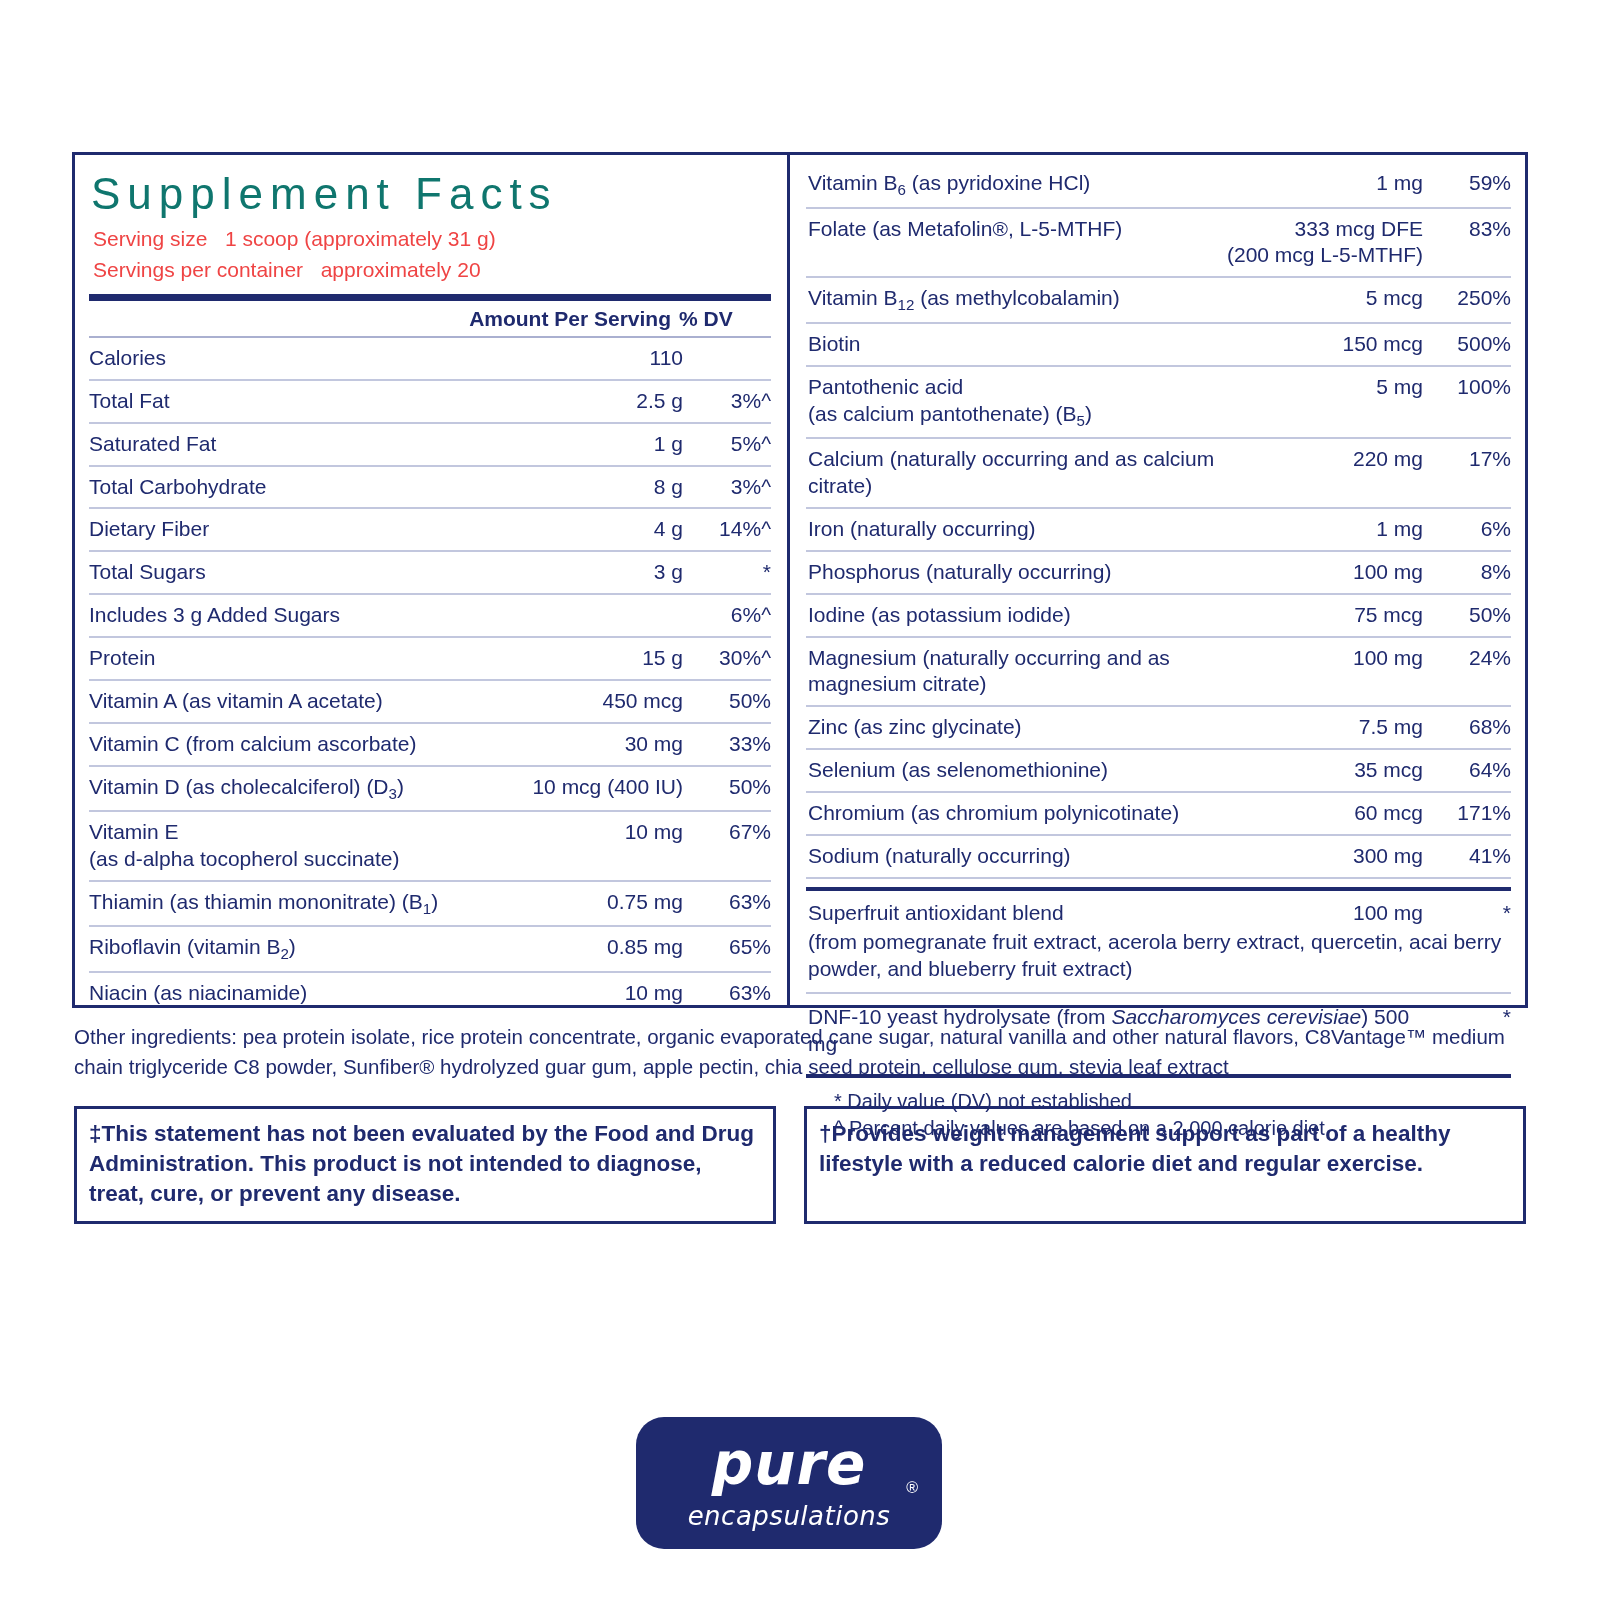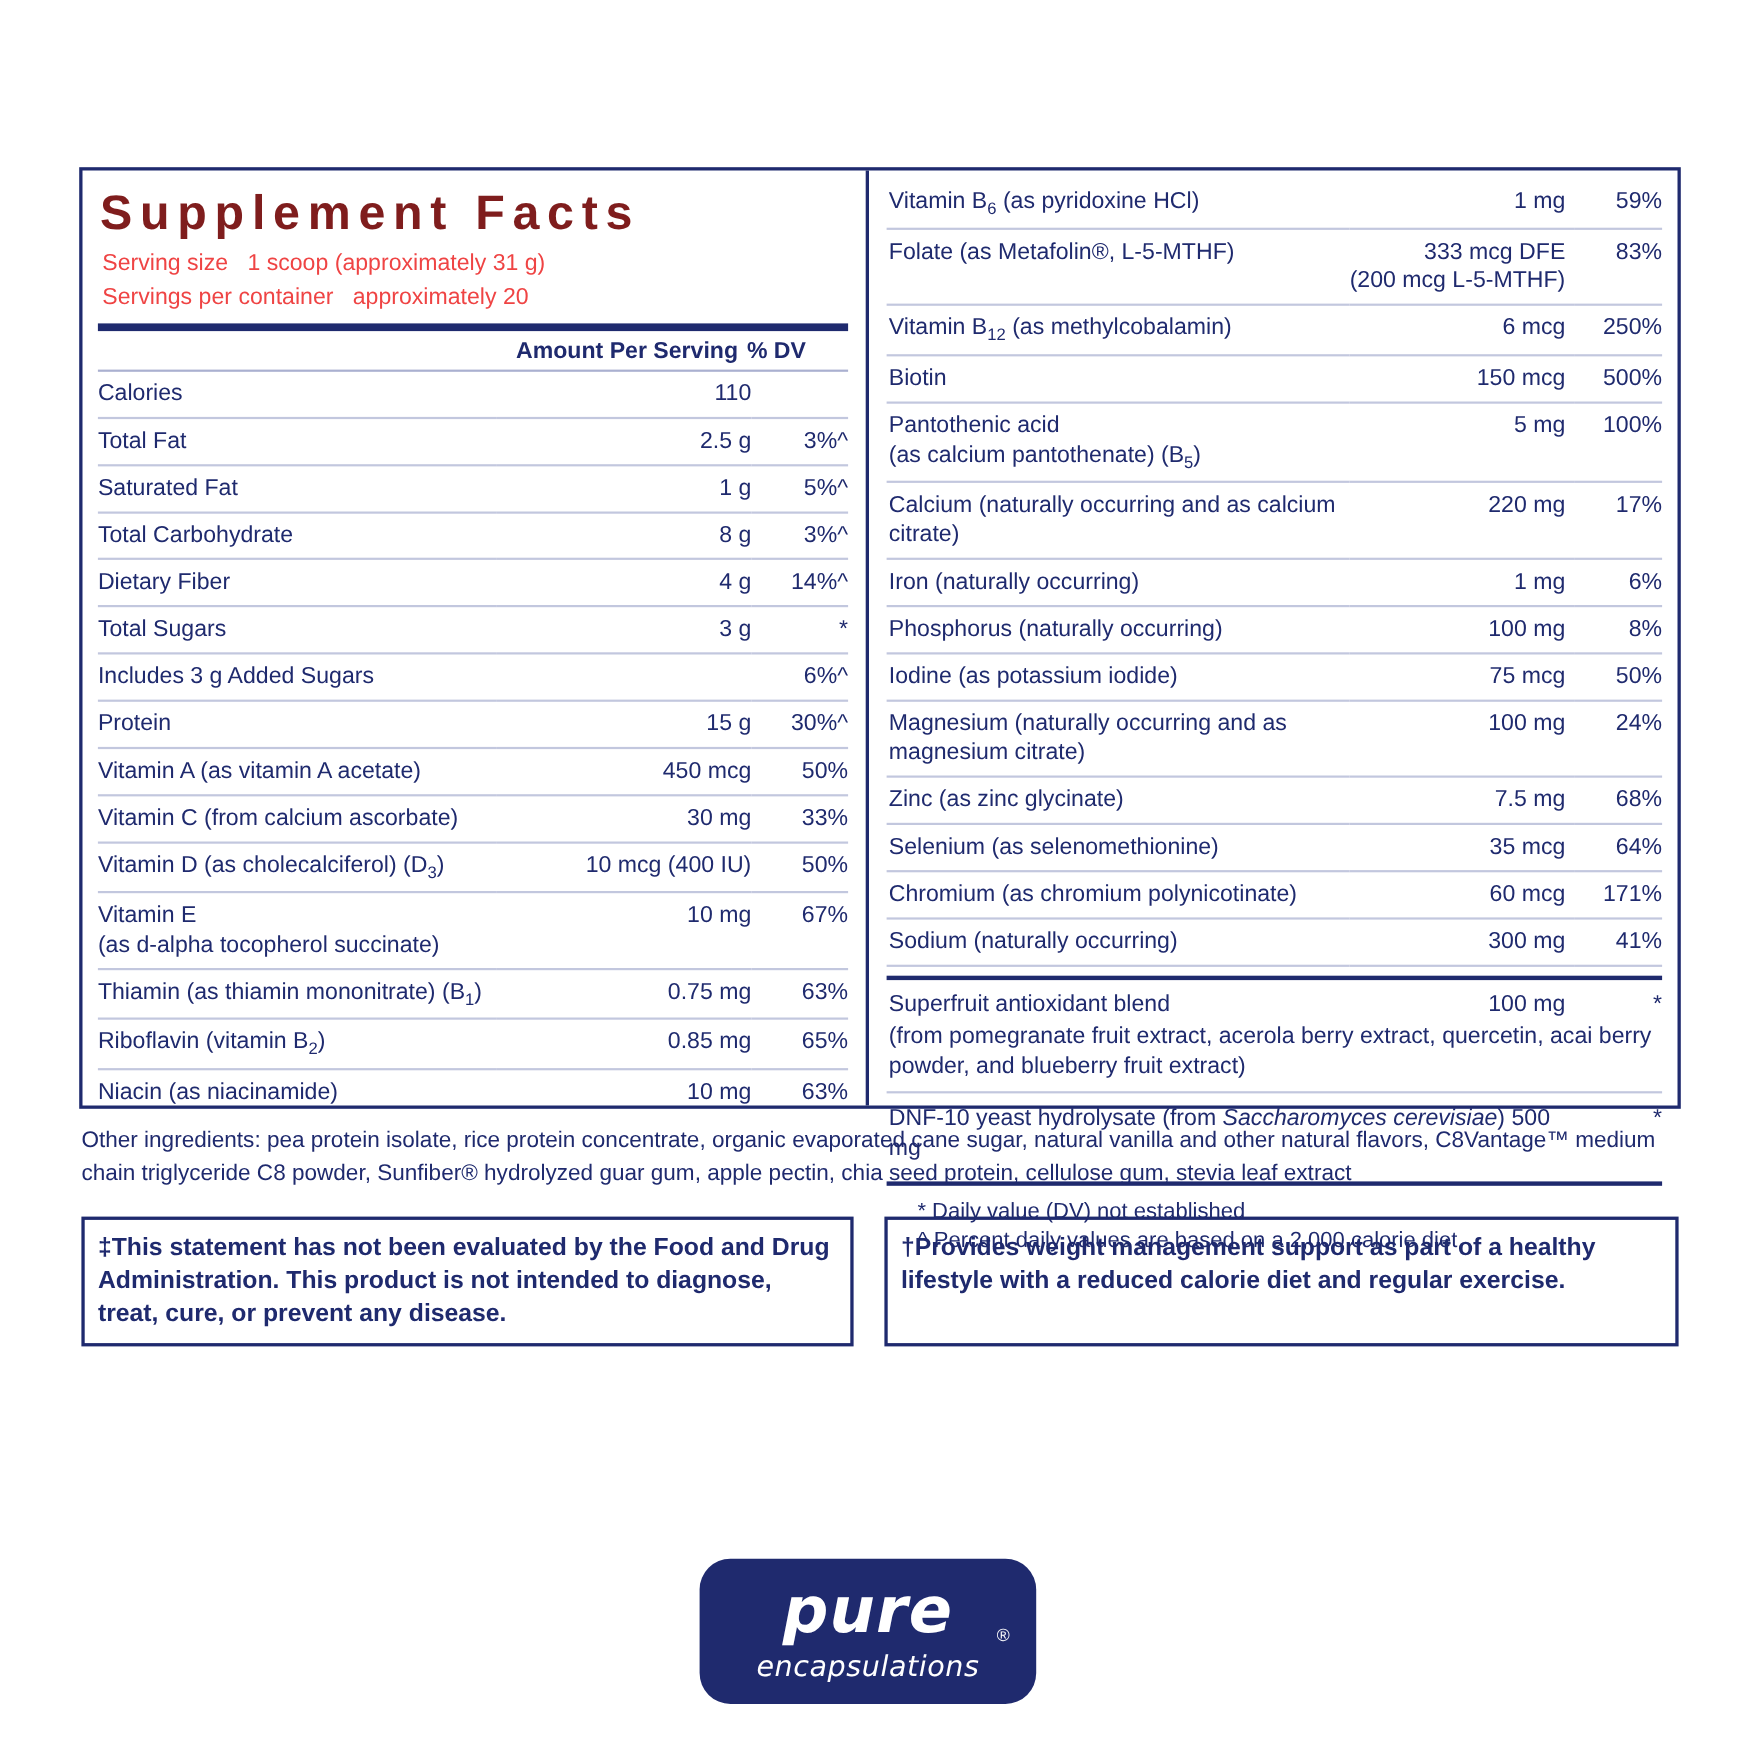--- a/index.html
+++ b/index.html
@@ -35,23 +35,23 @@
     background: #1f2a6e;
   }
   .col-right {
     flex: 1;
     box-sizing: border-box;
     padding: 8px 14px 0 16px;
     position: relative;
   }
   .title {
     font-size: 44px;
-    font-weight: bold;
+    font-weight: normal;
     letter-spacing: 7px;
-    color: #7f1d1d;
+    color: #0f766e;
     line-height: 1.05;
     margin: 2px 0 8px 2px;
   }
   .serving-line {
     font-size: 21px;
     color: #ef4444;
     margin: 2px 0 0 4px;
     line-height: 1.35;
   }
   .rule-thick {
@@ -327,21 +327,21 @@
       <tr>
         <td class="name">Folate (as Metafolin®, L-5-MTHF)</td>
         <td class="amt">
           <span>333 mcg DFE</span>
           <span class="amt-sub">(200 mcg L-5-MTHF)</span>
         </td>
         <td class="dv">83%</td>
       </tr>
       <tr>
         <td class="name">Vitamin B<sub>12</sub> (as methylcobalamin)</td>
-        <td class="amt">6 mcg</td>
+        <td class="amt">5 mcg</td>
         <td class="dv">250%</td>
       </tr>
       <tr>
         <td class="name">Biotin</td>
         <td class="amt">150 mcg</td>
         <td class="dv">500%</td>
       </tr>
       <tr>
         <td class="name">
           <span>Pantothenic acid</span><br>

